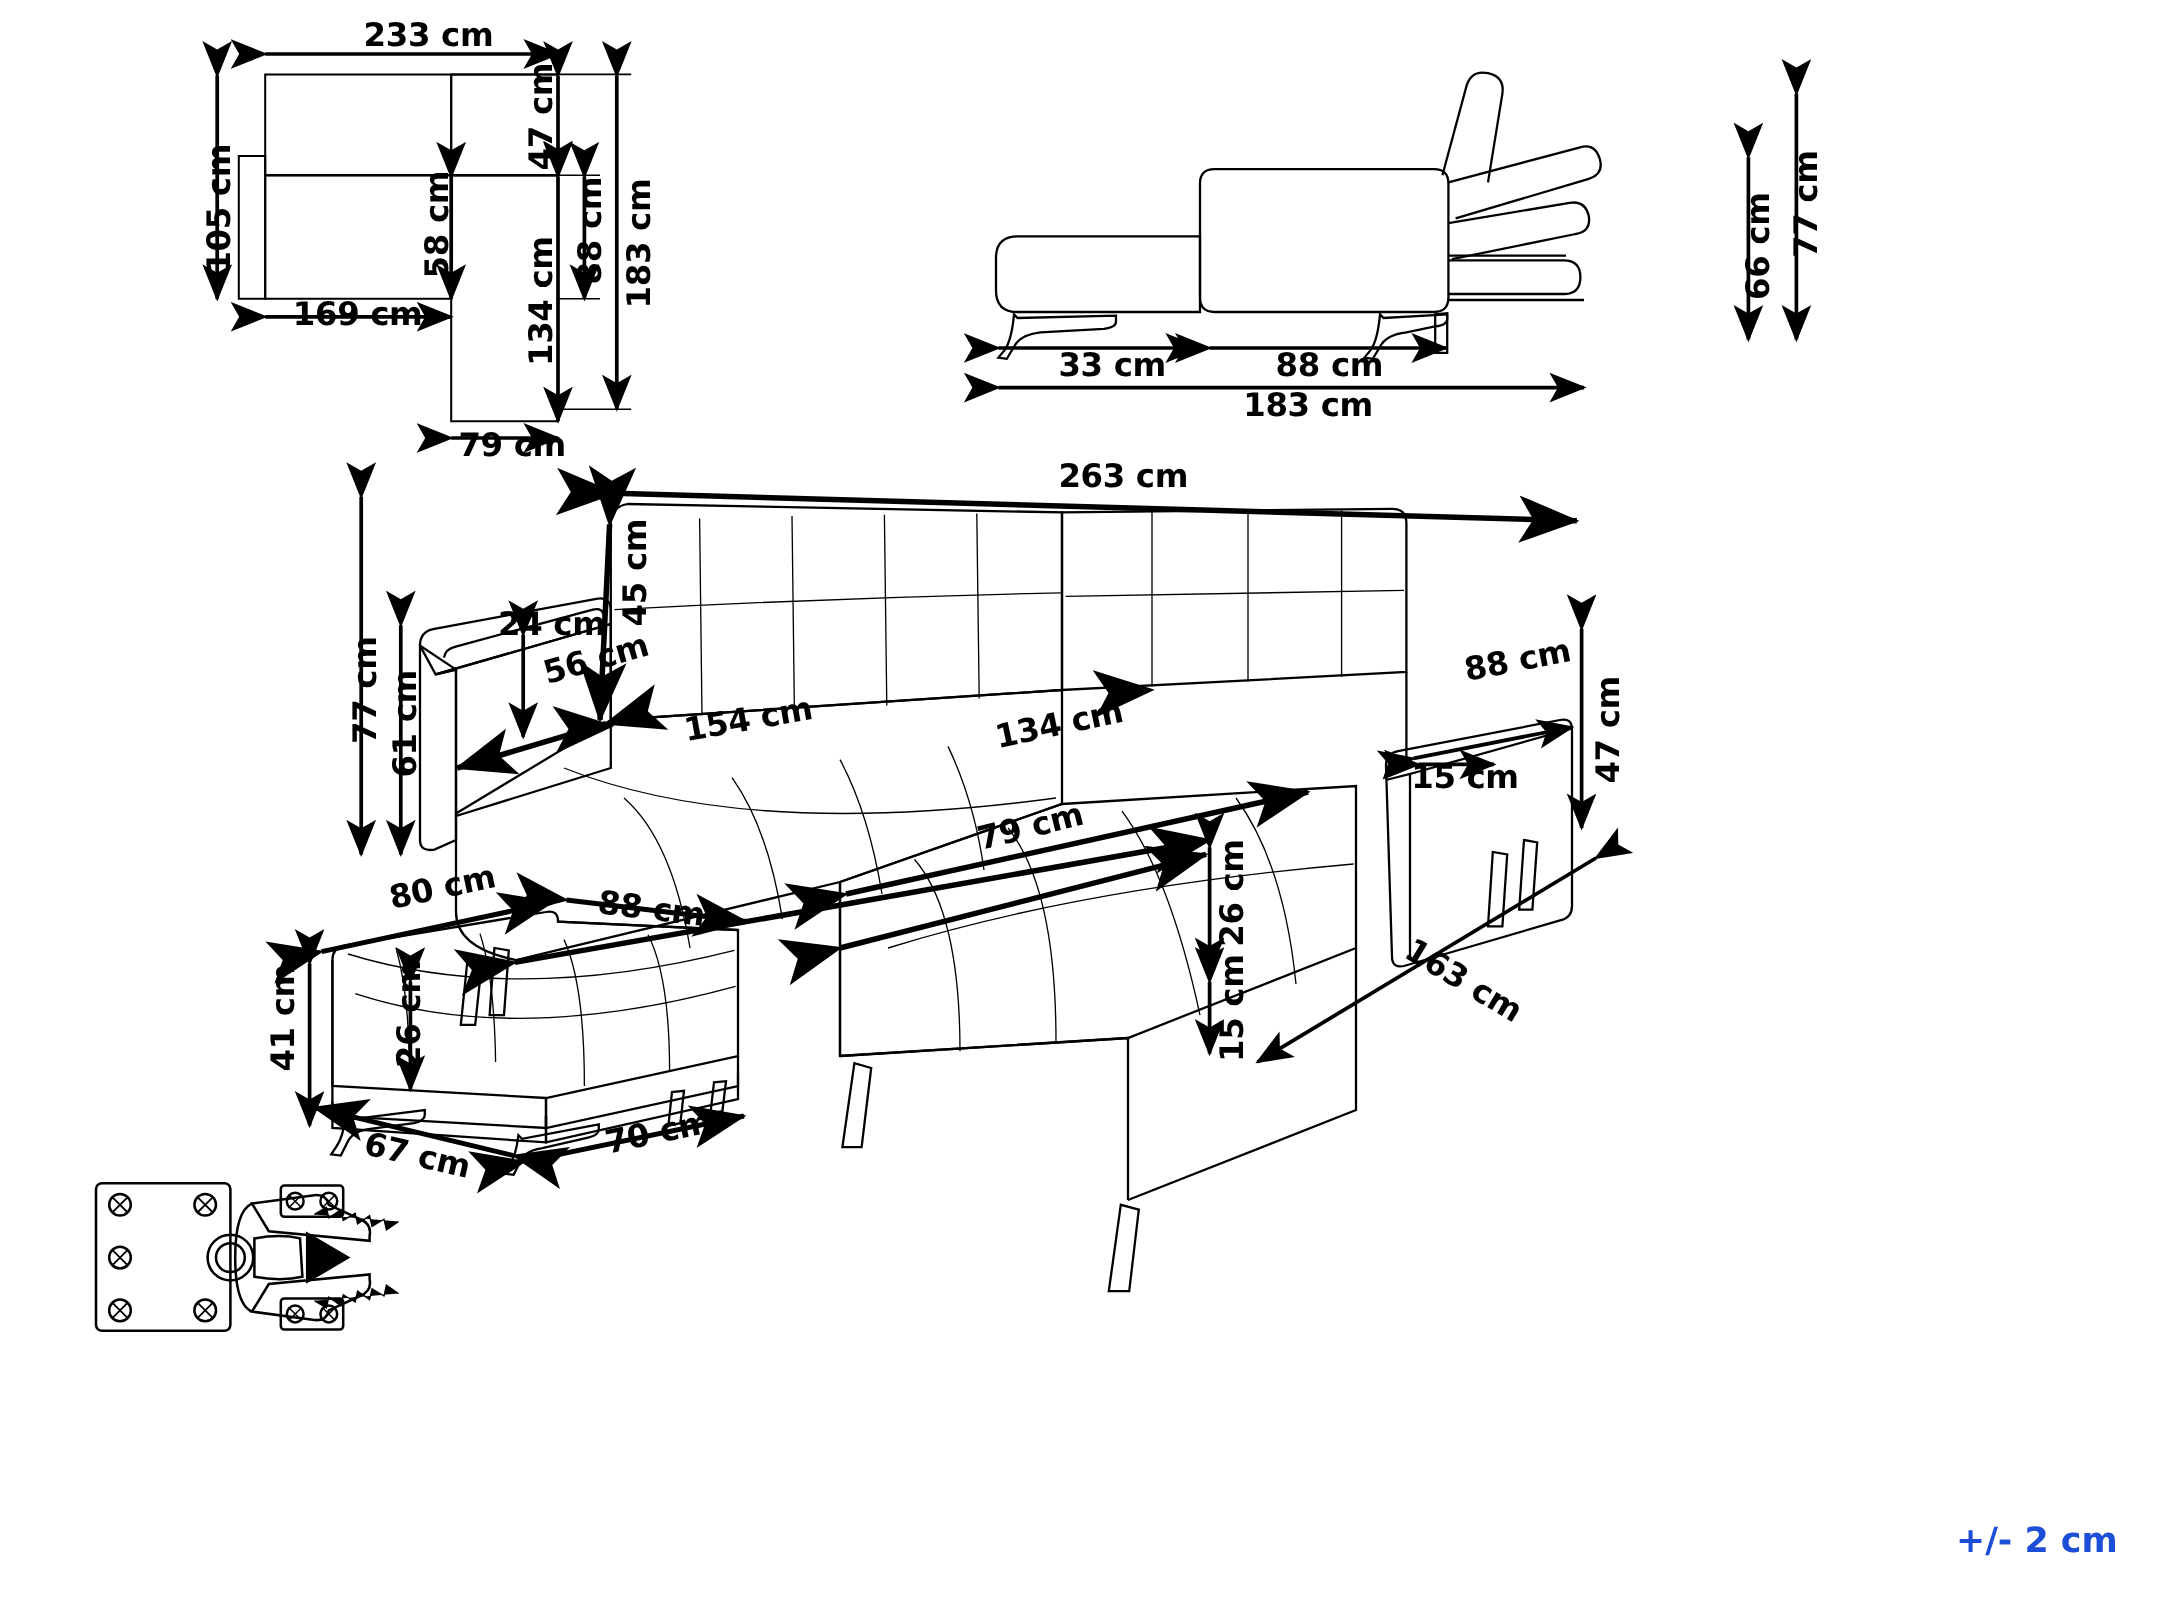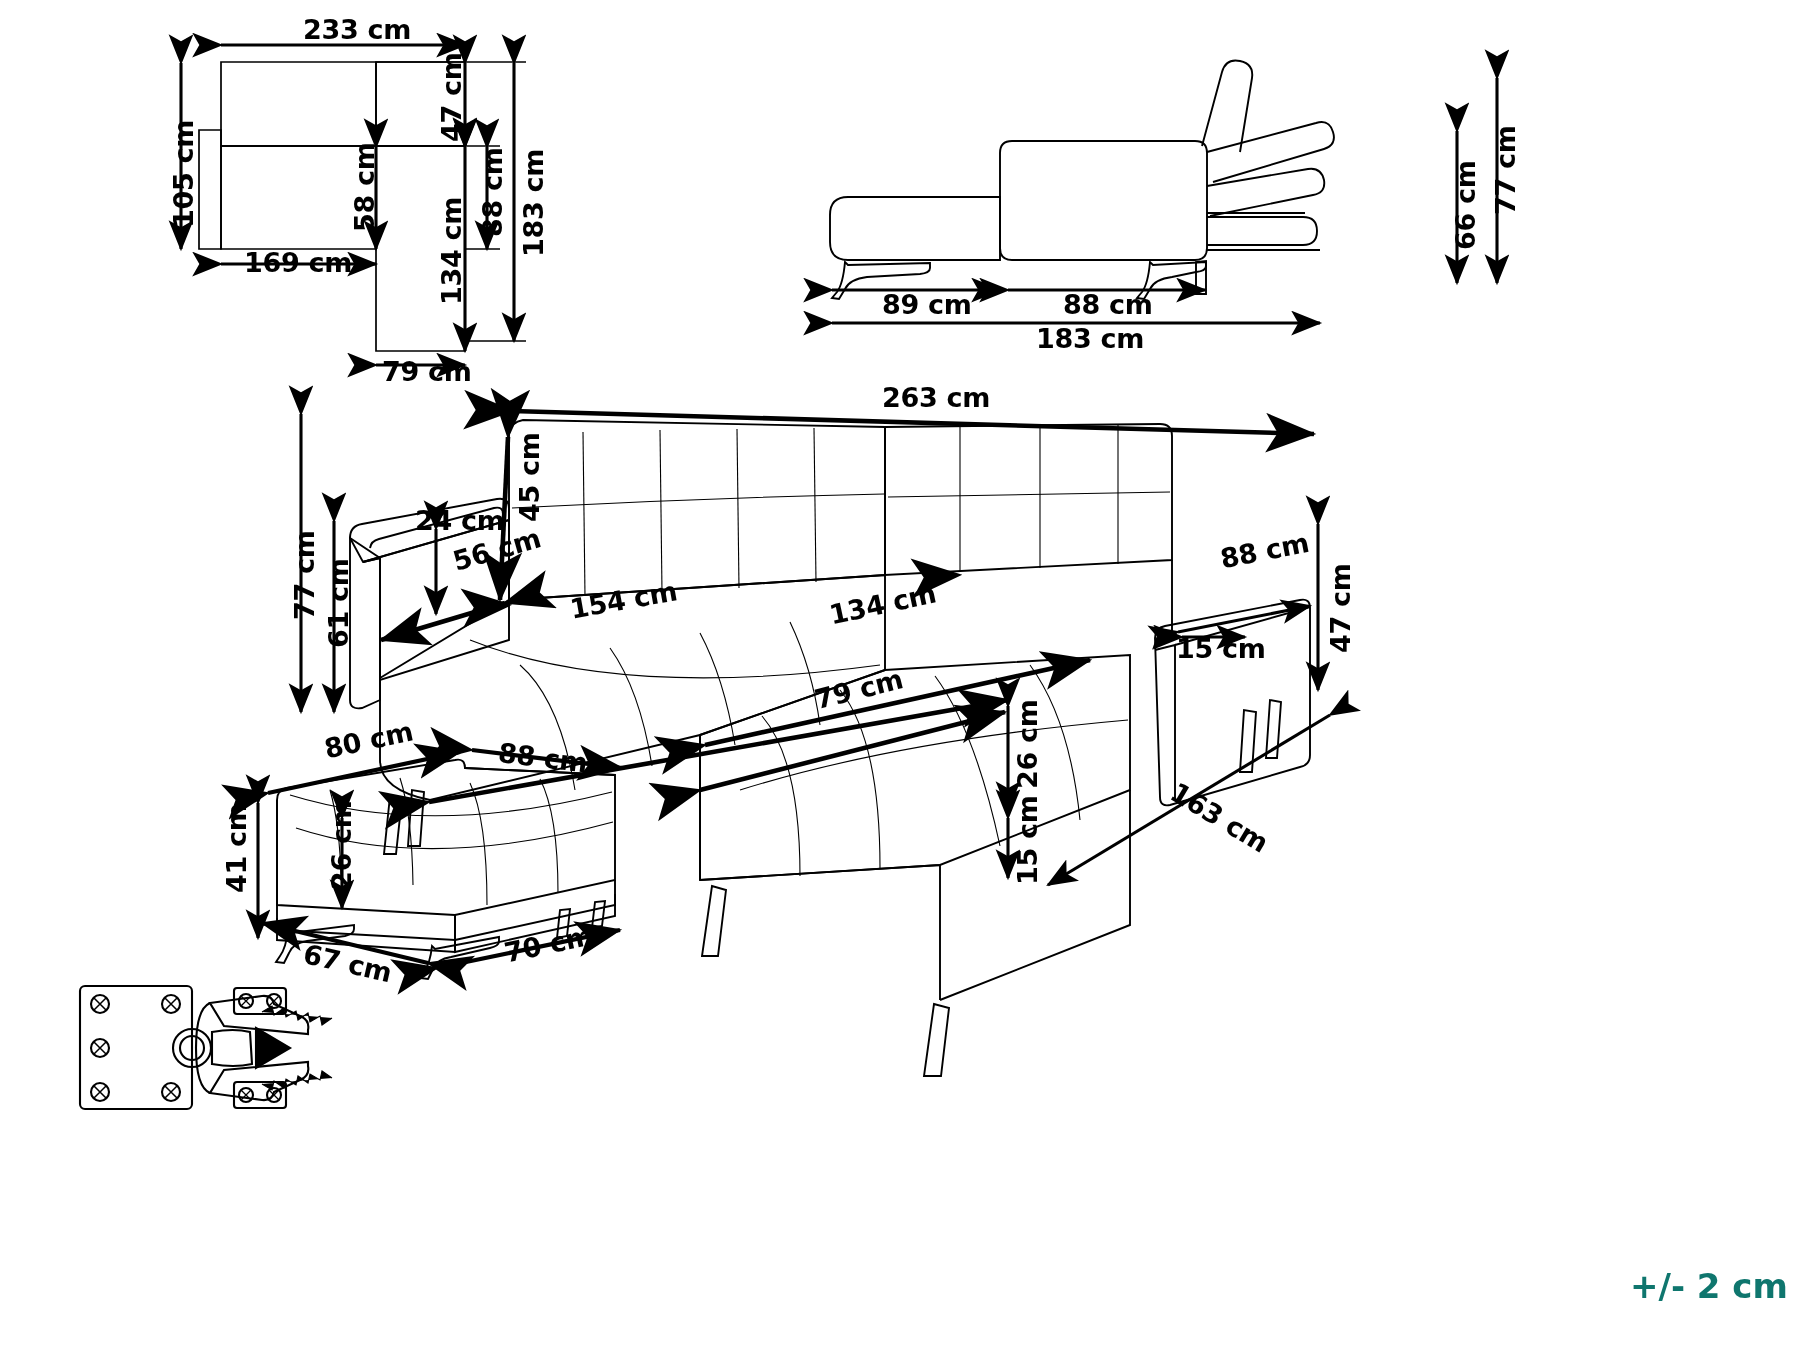--- a/index.html
+++ b/index.html
@@ -34,22 +34,22 @@
     color: #000000;
     white-space: nowrap;
     letter-spacing: -0.3px;
     line-height: 1;
   }
   .rot90 { transform: rotate(-90deg); transform-origin: left top; }
   .tol {
     position: absolute;
     font-family: "DejaVu Sans", sans-serif;
     font-weight: bold;
-    font-size: 34px;
-    color: #0f766e;
+    font-size: 29px;
+    color: #1d4ed8;
     white-space: nowrap;
   }
 </style>
 </head>
 <body>
 
 <div id="stage">
 
   <svg class="layer" viewBox="0 0 1800 1350">
     <defs>
@@ -286,21 +286,21 @@
   <div class="dimlabel" style="left:303px; top:16px;">233 cm</div>
   <div class="dimlabel rot90" style="left:170px; top:228px;">105 cm</div>
   <div class="dimlabel" style="left:244px; top:249px;text-align:center;">169 cm</div>
   <div class="dimlabel rot90" style="left:351px; top:232px;">58 cm</div>
   <div class="dimlabel rot90" style="left:438px; top:142px;">47 cm</div>
   <div class="dimlabel rot90" style="left:479px; top:237px;">88 cm</div>
   <div class="dimlabel rot90" style="left:438px; top:305px;">134 cm</div>
   <div class="dimlabel rot90" style="left:520px; top:257px;">183 cm</div>
   <div class="dimlabel" style="left:382px; top:358px;">79 cm</div>
 
-  <div class="dimlabel" style="left:882px; top:291px;">89 cm</div>
+  <div class="dimlabel" style="left:882px; top:291px;">33 cm</div>
   <div class="dimlabel" style="left:1063px; top:291px;">88 cm</div>
   <div class="dimlabel" style="left:1036px; top:325px;">183 cm</div>
   <div class="dimlabel rot90" style="left:1452px; top:250px;">66 cm</div>
   <div class="dimlabel rot90" style="left:1492px; top:215px;">77 cm</div>
 
   <div class="dimlabel" style="left:882px; top:384px;">263 cm</div>
   <div class="dimlabel rot90" style="left:516px; top:522px;">45 cm</div>
   <div class="dimlabel" style="left:415px; top:507px;">24 cm</div>
   <div class="dimlabel" style="left:450px; top:549px; transform:rotate(-16deg); transform-origin:left top;">56 cm</div>
   <div class="dimlabel rot90" style="left:291px; top:620px;">77 cm</div>

